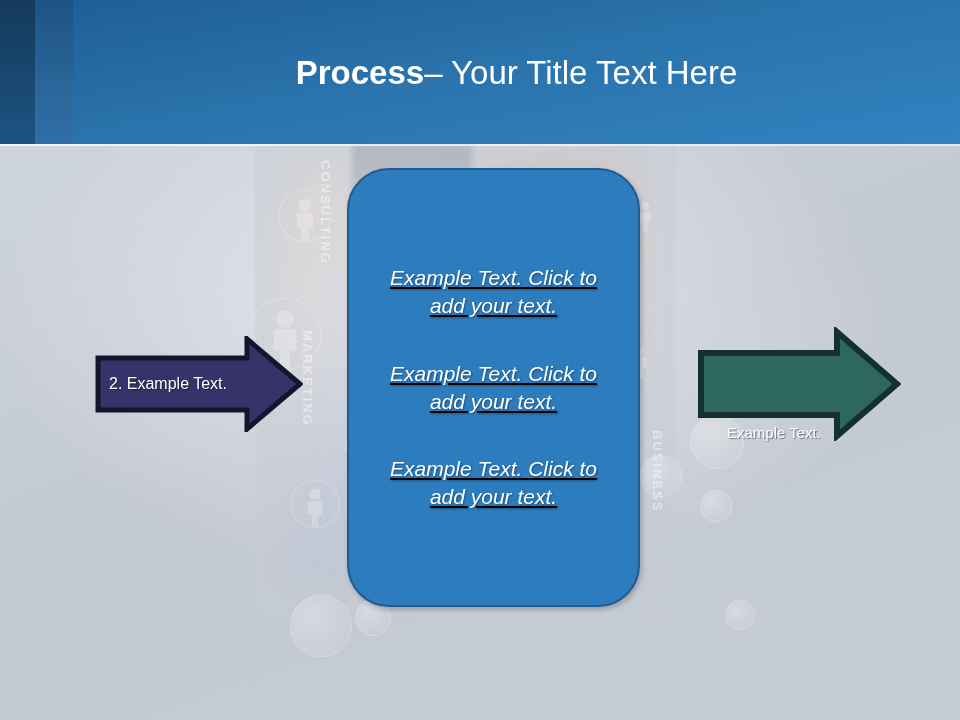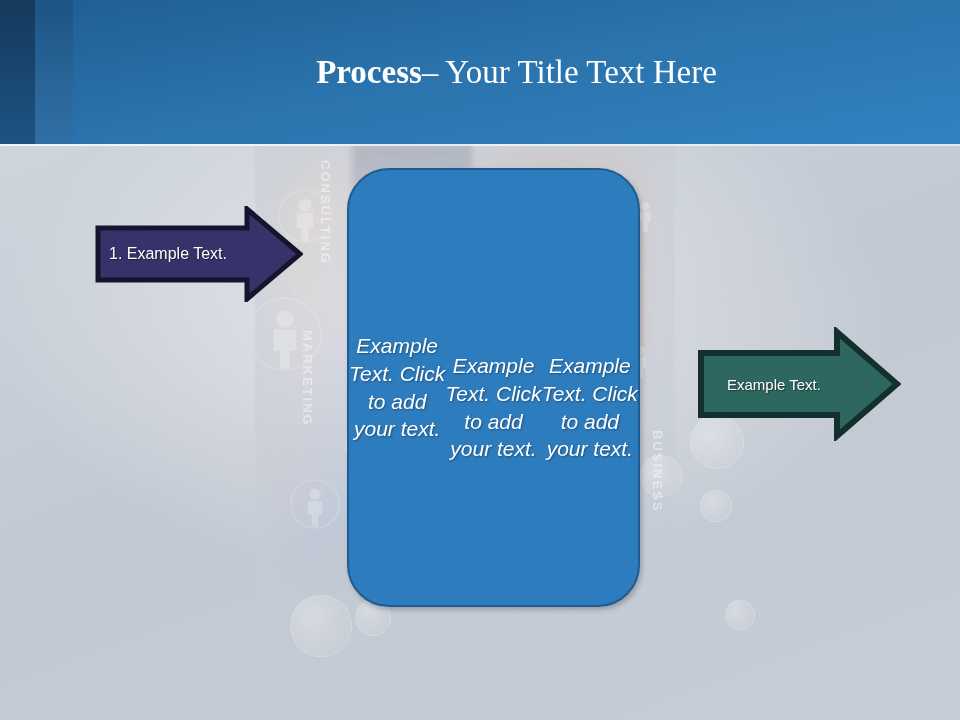--- a/index.html
+++ b/index.html
@@ -85,21 +85,21 @@
     position: absolute;
     border-radius: 50%;
     background: radial-gradient(circle at 35% 35%, rgba(255,255,255,0.30) 0%, rgba(255,255,255,0.12) 58%, rgba(255,255,255,0.02) 100%);
     border: 1px solid rgba(255,255,255,0.18);
   }
 
   
   .header {
     position: absolute;
     left: 0; top: 0;
-    width: 960px; height: 144px; font-family: Liberation Serif, serif;
+    width: 960px; height: 144px;
   }
   .header-band-main {
     position: absolute;
     left: 73px; top: 0;
     width: 887px; height: 144px;
     background: linear-gradient(170deg, #1f5f96 0%, #2b74ad 48%, #3182c0 100%);
   }
   .header-band-mid {
     position: absolute;
     left: 35px; top: 0;
@@ -154,37 +154,38 @@
     text-shadow: 1px 1px 1px rgba(0,0,0,0.45);
     white-space: nowrap;
   }
 
   .arrow-step { width: 208px; height: 96px; }
   .arrow-step .arrow-label { margin-left: 14px; }
   .arrow-step-1 { left: 95px; top: 206px; }
   .arrow-step-2 { left: 95px; top: 336px; }
   .arrow-step-3 { left: 95px; top: 466px; }
 
-  .arrow-result { left: 697px; top: 327px; width: 204px; height: 114px; }
+  .arrow-result { left: 697px; top: 327px; width: 204px; height: 114px; align-items: flex-end; }
   .arrow-result .arrow-label { margin-left: 30px; font-size: 15px; }
 
   
   .center-box {
     position: absolute;
     left: 347px; top: 168px;
     width: 293px; height: 439px;
     background: #2d7cbd;
     border: 2px solid #1e5c92;
     border-radius: 42px;
     box-sizing: border-box;
     display: flex;
-    flex-direction: row;
+    flex-direction: column;
     justify-content: center;
     align-items: center;
     box-shadow: 2px 3px 5px rgba(0,0,0,0.22);
+    text-decoration: underline;
   }
   .center-para {
     color: #ffffff;
     font-style: italic;
     font-weight: 400;
     font-size: 21px;
     line-height: 1.33;
     text-align: center;
     text-shadow: 1px 1px 2px rgba(0,0,0,0.35);
     width: 225px;
@@ -303,27 +304,27 @@
     <div class="header-band-main"></div>
     <div class="header-band-mid"></div>
     <div class="header-band-dark"></div>
     <div class="title">
       <span class="t-bold">Process</span>
         <span class="t-rest"> – Your Title Text Here</span>
     </div>
   </div>
   <div class="header-underline"></div>
 
-  <div class="arrow arrow-step arrow-step-1">
+
+  <div class="arrow arrow-step arrow-step-2">
     <svg class="arrow-shape" viewBox="0 0 208 96" preserveAspectRatio="none">
       <polygon points="3,22 152,22 152,3 205,48 152,93 152,74 3,74" fill="#36336a" stroke="#14142c" stroke-width="5" stroke-linejoin="miter"></polygon>
     </svg>
-    <span class="arrow-label">1. Example Text.</span>
+    <span class="arrow-label">2. Example Text.</span>
   </div>
-
 
 
   <div class="center-box">
     <div class="center-para">Example Text. Click  to add your text.</div>
     <div class="center-para">Example Text. Click  to add your text.</div>
     <div class="center-para">Example Text. Click  to add your text.</div>
   </div>
 
   <div class="arrow arrow-result">
     <svg class="arrow-shape" viewBox="0 0 204 114" preserveAspectRatio="none">

